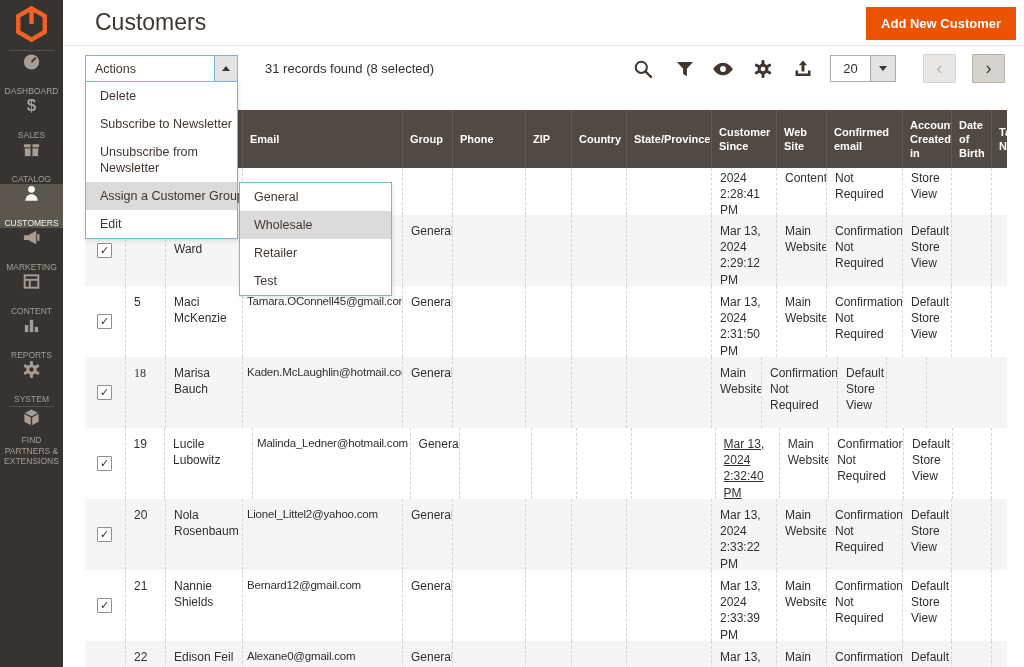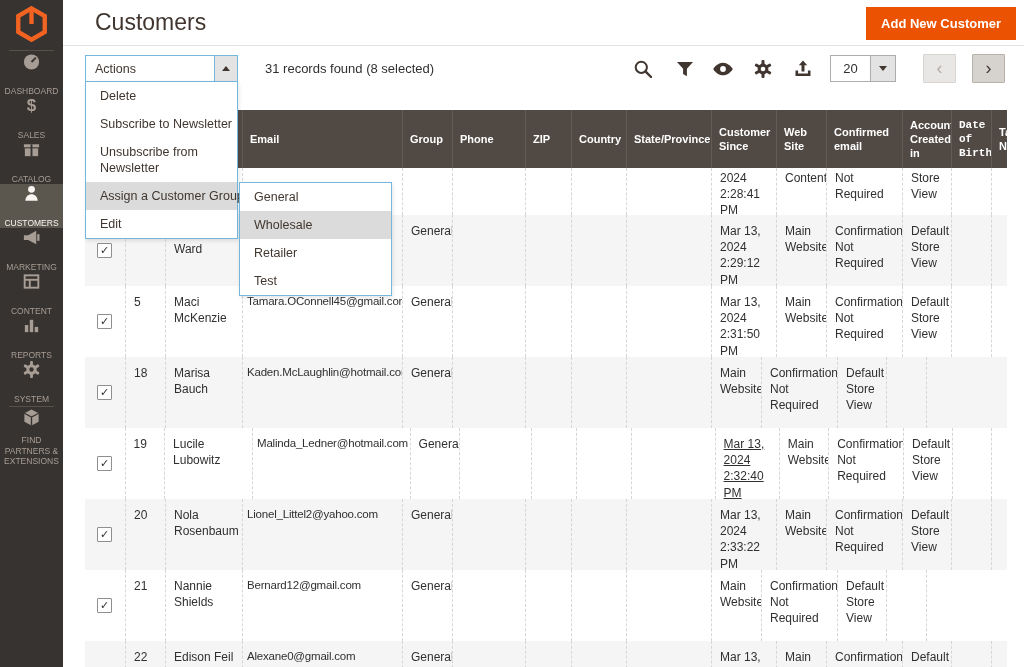--- a/index.html
+++ b/index.html
@@ -243,21 +243,21 @@
         <div class="g-hcell" style="width: 160px;">Email</div>
         <div class="g-hcell" style="width: 50px;">Group</div>
         <div class="g-hcell" style="width: 73px;">Phone</div>
         <div class="g-hcell" style="width: 46px;">ZIP</div>
         <div class="g-hcell" style="width: 55px;">Country</div>
         <div class="g-hcell" style="width: 85px;">State/Province</div>
         <div class="g-hcell" style="width: 65px;">Customer Since</div>
         <div class="g-hcell" style="width: 50px;">Web Site</div>
         <div class="g-hcell" style="width: 76px;">Confirmed email</div>
         <div class="g-hcell" style="width: 49px;">Account Created in</div>
-        <div class="g-hcell" style="width: 40px; font-family: Liberation Mono, monospace;">Date of Birth</div>
+        <div class="g-hcell" style="width: 40px;">Date of Birth</div>
         <div class="g-hcell" style="width: 16px;">Tax Number</div>
       </div>
     <div id="grid-body">
         <div class="g-row partial" style="height: 47px;">
           <div class="g-cell cb" style="width: 40px;"></div>
           <div class="g-cell" style="width: 40px;"></div>
           <div class="g-cell" style="width: 77px;"></div>
           <div class="g-cell email" style="width: 160px;"></div>
           <div class="g-cell" style="width: 50px;"></div>
           <div class="g-cell" style="width: 73px;"></div>
@@ -306,21 +306,21 @@
           <div class="g-cell" style="width: 50px;">Main Website</div>
           <div class="g-cell" style="width: 76px;">Confirmation Not Required</div>
           <div class="g-cell" style="width: 49px;">Default Store View</div>
           <div class="g-cell" style="width: 40px;"></div>
           <div class="g-cell" style="width: 16px;"></div>
         </div>
         <div class="g-row alt" style="height: 71px;">
           <div class="g-cell cb" style="width: 40px;">
             <span class="checkbox checked">✓</span>
           </div>
-          <div class="g-cell" style="width: 40px;">18</div>
+          <div class="g-cell" style="width: 40px; font-family: Liberation Serif, serif;">18</div>
           <div class="g-cell" style="width: 77px;">Marisa Bauch</div>
           <div class="g-cell email" style="width: 160px;">Kaden.McLaughlin@hotmail.com</div>
           <div class="g-cell" style="width: 50px;">General</div>
           <div class="g-cell" style="width: 73px;"></div>
           <div class="g-cell" style="width: 46px;"></div>
           <div class="g-cell" style="width: 55px;"></div>
           <div class="g-cell" style="width: 85px;"></div>
           <div class="g-cell" style="width: 50px;">Main Website</div>
           <div class="g-cell" style="width: 76px;">Confirmation Not Required</div>
           <div class="g-cell" style="width: 49px;">Default Store View</div>
@@ -370,20 +370,21 @@
             <span class="checkbox checked">✓</span>
           </div>
           <div class="g-cell" style="width: 40px;">21</div>
           <div class="g-cell" style="width: 77px;">Nannie Shields</div>
           <div class="g-cell email" style="width: 160px;">Bernard12@gmail.com</div>
           <div class="g-cell" style="width: 50px;">General</div>
           <div class="g-cell" style="width: 73px;"></div>
           <div class="g-cell" style="width: 46px;"></div>
           <div class="g-cell" style="width: 55px;"></div>
           <div class="g-cell" style="width: 85px;"></div>
+          <div class="g-cell" style="width: 65px;">Mar 13, 2024 2:33:39 PM</div>
           <div class="g-cell" style="width: 50px;">Main Website</div>
           <div class="g-cell" style="width: 76px;">Confirmation Not Required</div>
           <div class="g-cell" style="width: 49px;">Default Store View</div>
           <div class="g-cell" style="width: 40px;"></div>
           <div class="g-cell" style="width: 16px;"></div>
         </div>
         <div class="g-row alt" style="height: 71px;">
           <div class="g-cell cb" style="width: 40px;"></div>
           <div class="g-cell" style="width: 40px;">22</div>
           <div class="g-cell" style="width: 77px;">Edison Feil</div>

